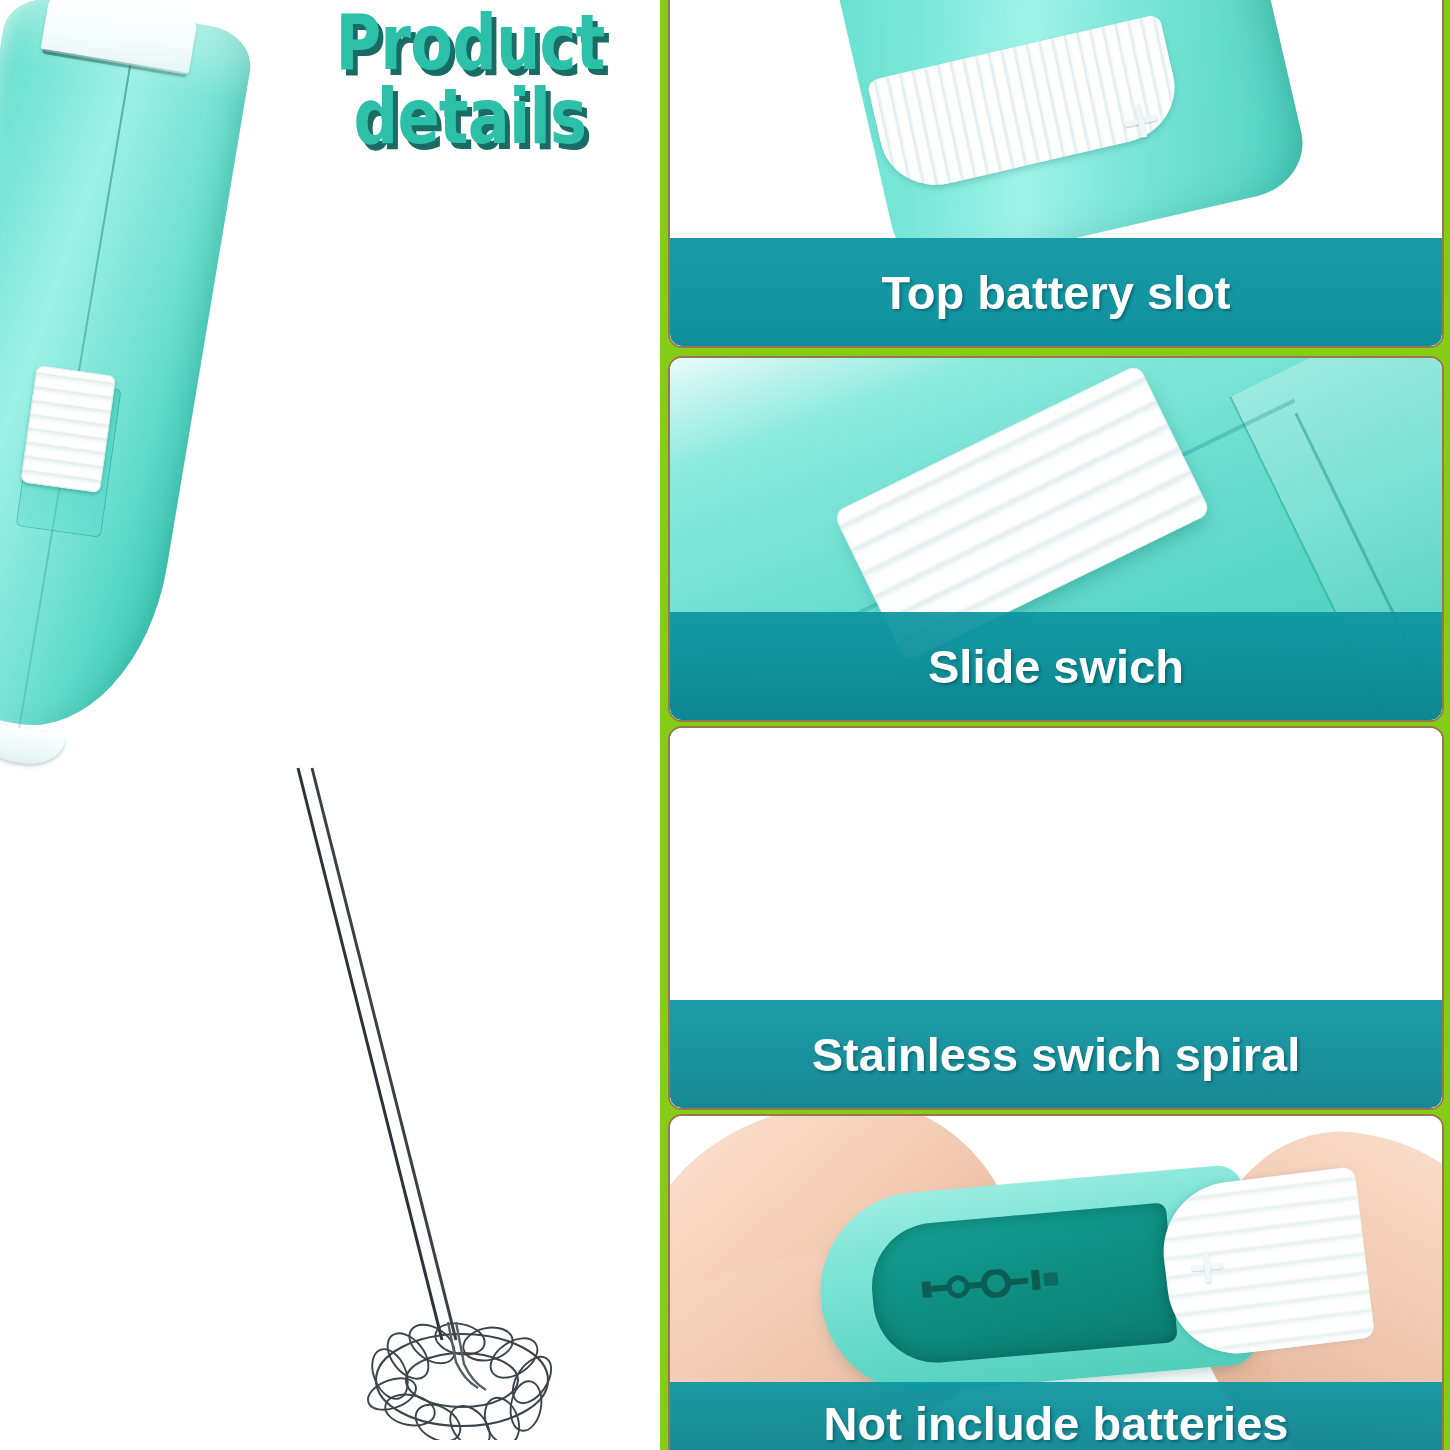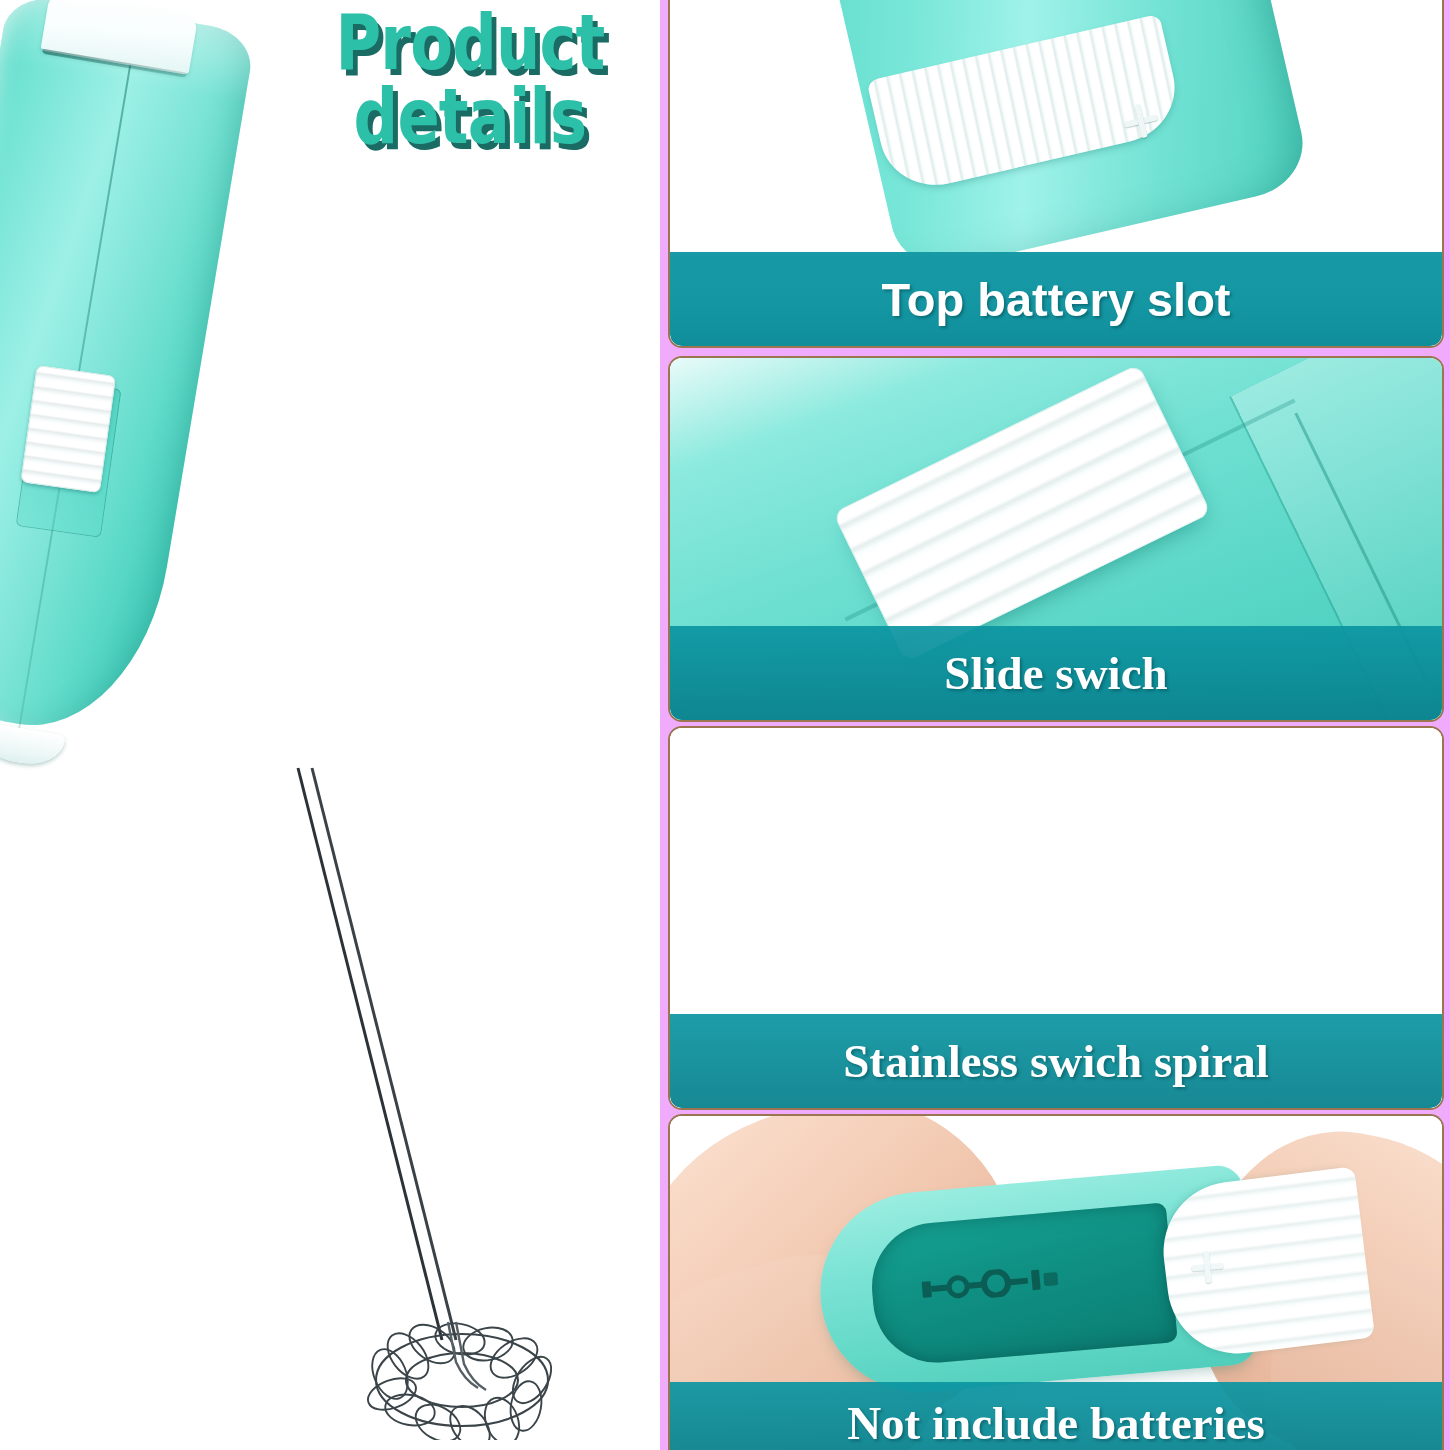--- a/index.html
+++ b/index.html
@@ -1,20 +1,20 @@
 <!DOCTYPE html>
 <html><head>
 <meta charset="utf-8">
 <style>
   html,body{margin:0;padding:0;}
   body{
     width:1450px;height:1450px;overflow:hidden;background:#ffffff;
     font-family:"Liberation Sans",sans-serif;position:relative;
   }
-  #stage{position:absolute;inset:0;background:#f0abfc;}
+  #stage{position:absolute;inset:0;background:#84cc16;}
 
   
   .hero{position:absolute;left:0;top:0;width:660px;height:1450px;background:#fff;overflow:hidden;}
 
   .hero-title{
     position:absolute;left:300px;top:6px;width:340px;height:180px;
     font-weight:700;font-size:76px;line-height:0.98;letter-spacing:-1px;
     color:#2cc0a9;
     text-shadow:6px 6px 0 #1a6b63;
     text-align:center;
@@ -95,30 +95,30 @@
     box-shadow:inset 0 0 0 3px #fdf4ec;
   }
   .panel.p1{top:-14px;height:360px;border-top:none;border-radius:0 0 14px 14px;}
   .panel.p2{top:356px;height:362px;}
   .panel.p3{top:726px;height:380px;}
   .panel.p4{top:1114px;height:348px;border-bottom:none;border-radius:14px 14px 0 0;}
 
   .photo{position:absolute;inset:0;overflow:hidden;background:#fff;}
 
   .caption{
-    position:absolute;left:0;right:0;bottom:0;height:94px;
+    position:absolute;left:0;right:0;bottom:0;height:108px;
     background:linear-gradient(180deg,#179aa6 0%,#1497a3 55%,#0f8e9a 100%);
     display:flex;align-items:center;justify-content:center;
     color:#ffffff;font-weight:700;font-size:47px;letter-spacing:0px;
     text-shadow:2px 2px 3px rgba(0,60,66,.45);
     border-radius:0 0 12px 12px;
     font-family:"Liberation Sans",sans-serif;
   }
   .panel.p4 .caption{border-radius:0;height:82px;}
-  .caption.semi{background:linear-gradient(180deg,rgba(12,150,162,.93),rgba(10,130,142,.95));font-family:Liberation Serif, serif;}
+  .caption.semi{background:linear-gradient(180deg,rgba(12,150,162,.93),rgba(10,130,142,.95));}
 
   
   .p1-body{
     position:absolute;left:180px;top:-180px;width:420px;height:430px;
     transform:rotate(-13deg);
     border-radius:70px 70px 58px 58px/54px 54px 52px 52px;
     background:linear-gradient(105deg,#62ddcc 0%,#79e7d9 22%,#9ff2e9 44%,#72e2d4 70%,#4fd2bf 100%);
     box-shadow:inset -26px -10px 46px -24px rgba(0,95,85,.35);
   }
   .p1-cap{

